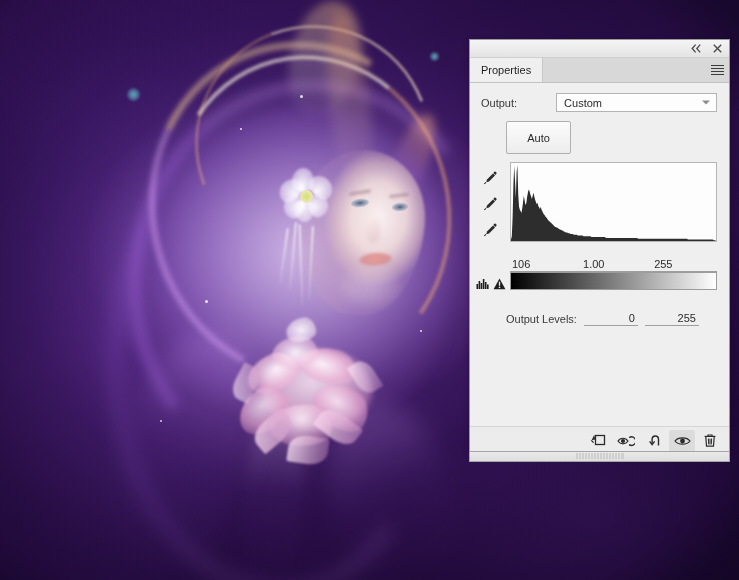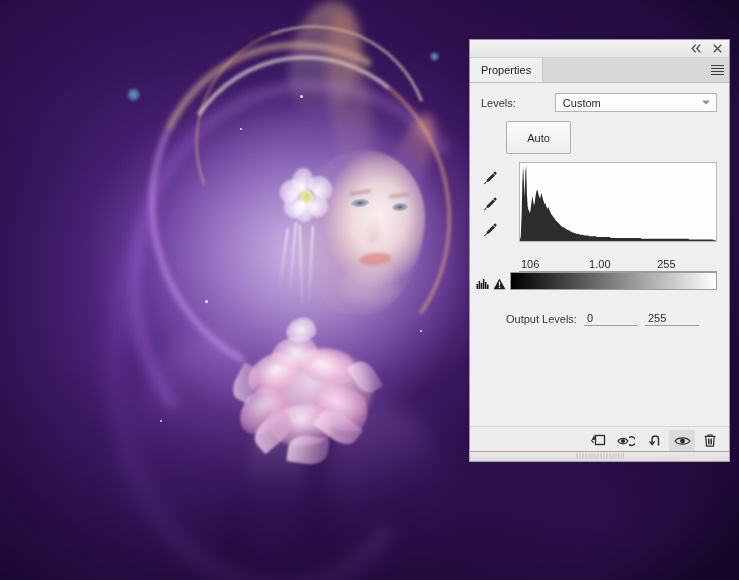--- a/index.html
+++ b/index.html
@@ -402,21 +402,21 @@
     font-size: 11px;
     color: #2a2a2a;
     display: flex; align-items: center; justify-content: center;
     cursor: pointer;
     padding: 6px 8px;
   }
 
   .levels-area {
     display: flex;
     padding: 8px 12px 0 9px;
-    gap: 18px;
+    gap: 9px;
   }
   .eyedroppers {
     width: 22px;
     padding-top: 8px;
     display: flex;
     flex-direction: column;
     gap: 9px;
     align-items: center;
   }
   .eyedropper { cursor: pointer; }
@@ -485,20 +485,21 @@
   .out-slider-track {
     position: relative;
     height: 14px;
     margin-top: 1px;
   }
   .row-output {
     display: flex;
     align-items: center;
     gap: 7px;
     padding: 7px 12px 0 36px;
+    text-align: right;
   }
   .out-num {
     font-size: 11px;
     border-bottom: 1px solid #9e9e9e;
     min-width: 48px;
     padding: 0 3px 1px 3px;
     color: #2b2b2b;
     cursor: text;
   }
 
@@ -641,21 +642,21 @@
             <i></i>
             <i></i>
         </span>
       </div>
     </div>
 
     <div class="panel-body">
 
 
       <div class="row-preset">
-        <div class="lbl">Levels:</div>
+        <div class="lbl">Output:</div>
         <div class="select preset-select">
           <span>Custom</span>
           <span class="caret"></span>
         </div>
       </div>
 
       <div class="row-channel">
         <div class="btn-auto">Auto</div>
       </div>
 

